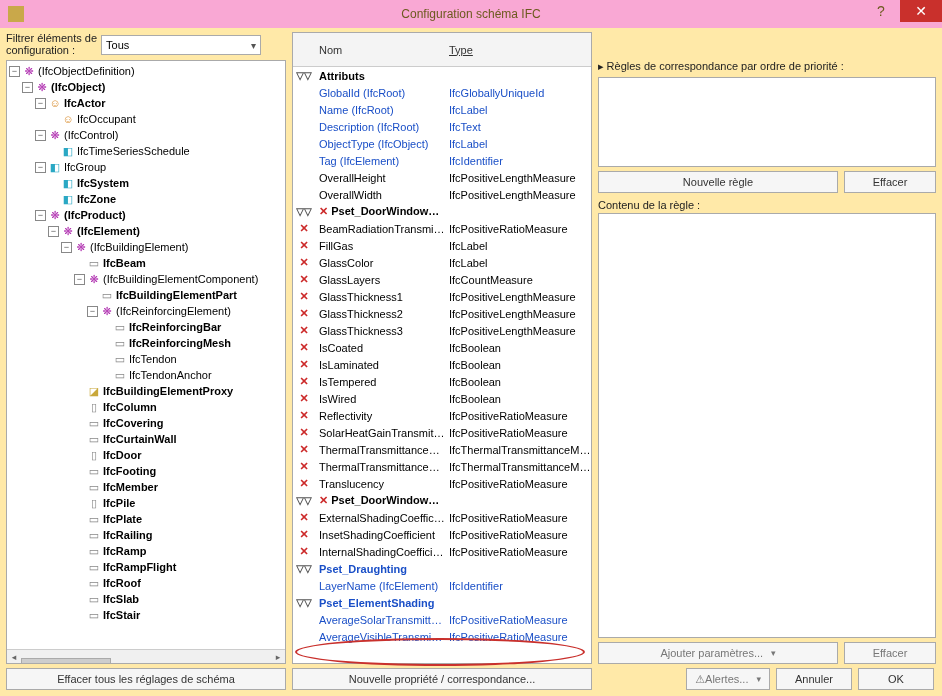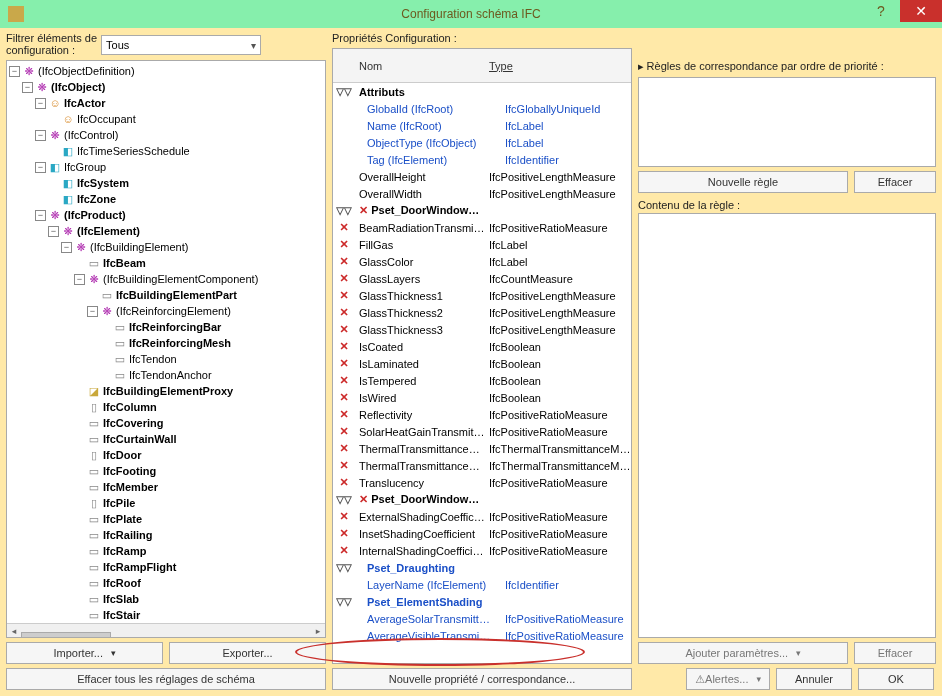--- a/index.html
+++ b/index.html
@@ -1,27 +1,27 @@
 <!DOCTYPE html>
 <html><head>
 <meta charset="utf-8">
 <style>
 * { box-sizing: border-box; margin: 0; padding: 0; font-family: "Segoe UI", Tahoma, sans-serif; font-size: 11px; }
 body { background: #ffe9a8; width: 942px; height: 696px; position: relative; overflow: hidden; }
 
-.titlebar { height: 28px; background: #86efac; display: flex; align-items: center; position: relative; }
+.titlebar { height: 28px; background: #f9a8d4; display: flex; align-items: center; position: relative; }
 .titlebar-icon { width: 16px; height: 16px; background: #c9a84a; margin-left: 8px; }
 .titlebar-title { position: absolute; left: 50%; transform: translateX(-50%); color: #6d5a1f; font-size: 12px; }
 .titlebar-btns { position: absolute; right: 0; top: 0; display: flex; }
 .titlebar-btn { width: 38px; height: 22px; display: flex; align-items: center; justify-content: center; color: #6d5a1f; font-size: 14px; }
 .titlebar-close { background: #c9302c; color: #fff; width: 42px; }
 
 .content { display: flex; padding: 4px 6px 6px 6px; gap: 6px; height: calc(100% - 28px); }
 .col { display: flex; flex-direction: column; }
-.col-left { width: 320px; }
+.col-left { width: 280px; }
 .col-mid { width: 300px; }
 .col-right { flex: 1; margin-top: 28px; }
 
 .section-label { color: #222; font-size: 11px; margin-bottom: 2px; }
 .filter-row { display: flex; align-items: center; gap: 4px; margin-bottom: 2px; }
 .filter-row .section-label { white-space: nowrap; line-height: 1.1; }
 .combo { background: #fff; border: 1px solid #aaa; height: 20px; display: flex; align-items: center; padding: 0 4px; position: relative; width: 160px; }
 .combo::after { content: "▾"; position: absolute; right: 4px; font-size: 10px; color: #555; }
 
 .panel { background: #fff; border: 1px solid #aaa; flex: 1; overflow: hidden; position: relative; }
@@ -43,21 +43,21 @@
 .grid-header .gh1 { width: 22px; }
 .grid-header .gh2 { width: 130px; padding-left: 4px; }
 .grid-header .gh3 { flex: 1; padding-left: 4px; text-decoration: underline; }
 .grid-body { overflow: auto; height: calc(100% - 18px); }
 .grid-row { display: flex; height: 17px; align-items: center; }
 .grid-row .gc1 { width: 22px; display: flex; justify-content: center; }
 .grid-row .gc2 { width: 130px; padding-left: 4px; overflow: hidden; text-overflow: ellipsis; white-space: nowrap; }
 .grid-row .gc3 { flex: 1; padding-left: 4px; overflow: hidden; text-overflow: ellipsis; white-space: nowrap; }
 .grid-group { font-weight: bold; }
 .grid-group .gc1::before { content: "▽"; font-size: 10px; color: #555; }
-.blue { color: #1a4fc7; margin-left: 8px; }
+.blue { color: #1a4fc7; }
 .xred { color: #cc2a2a; font-weight: bold; }
 
 .btnrow { display: flex; gap: 6px; margin-top: 4px; }
 .btn { background: #f6f6f6; border: 1px solid #aaa; height: 22px; display: flex; align-items: center; justify-content: center; padding: 0 8px; color: #333; font-size: 11px; cursor: default; position: relative; }
 .btn.drop::after { content: "▾"; margin-left: 8px; font-size: 9px; }
 .btn.full { flex: 1; }
 .btn.ghost { color: #777; }
 
 .rules-box { background: #fff; border: 1px solid #aaa; height: 90px; }
 .rulecontent-box { background: #fff; border: 1px solid #aaa; flex: 1; }
@@ -427,30 +427,25 @@
         </div>
       <div class="hscroll">
         <div class="hscroll-arrow">◂</div>
         <div class="hscroll-track">
             <div class="hscroll-thumb"></div>
           </div>
         <div class="hscroll-arrow">▸</div>
       </div>
     </div>
     <div class="btnrow">
-      <div class="btn full drop">Importer...</div>
-      <div class="btn full">Exporter...</div>
-    </div>
-    <div class="btnrow">
       <div class="btn full">Effacer tous les réglages de schéma</div>
     </div>
   </div>
 
   <div class="col col-mid">
-    <div class="section-label" style="margin-bottom:4px;">Propriétés Configuration :</div>
     <div class="panel">
       <div class="grid-header">
         <div class="gh1"></div>
         <div class="gh2">Nom</div>
         <div class="gh3">Type</div>
       </div>
       <div class="grid-body" id="grid">
           <div class="grid-row grid-group">
             <div class="gc1">
               <span style="font-size:10px;color:#555;">▽</span>
@@ -460,20 +455,25 @@
           </div>
           <div class="grid-row">
             <div class="gc1"></div>
             <div class="gc2 blue">GlobalId (IfcRoot)</div>
             <div class="gc3 blue">IfcGloballyUniqueId</div>
           </div>
           <div class="grid-row">
             <div class="gc1"></div>
             <div class="gc2 blue">Name (IfcRoot)</div>
             <div class="gc3 blue">IfcLabel</div>
+          </div>
+          <div class="grid-row">
+            <div class="gc1"></div>
+            <div class="gc2 blue">Description (IfcRoot)</div>
+            <div class="gc3 blue">IfcText</div>
           </div>
           <div class="grid-row">
             <div class="gc1"></div>
             <div class="gc2 blue">ObjectType (IfcObject)</div>
             <div class="gc3 blue">IfcLabel</div>
           </div>
           <div class="grid-row">
             <div class="gc1"></div>
             <div class="gc2 blue">Tag (IfcElement)</div>
             <div class="gc3 blue">IfcIdentifier</div>

